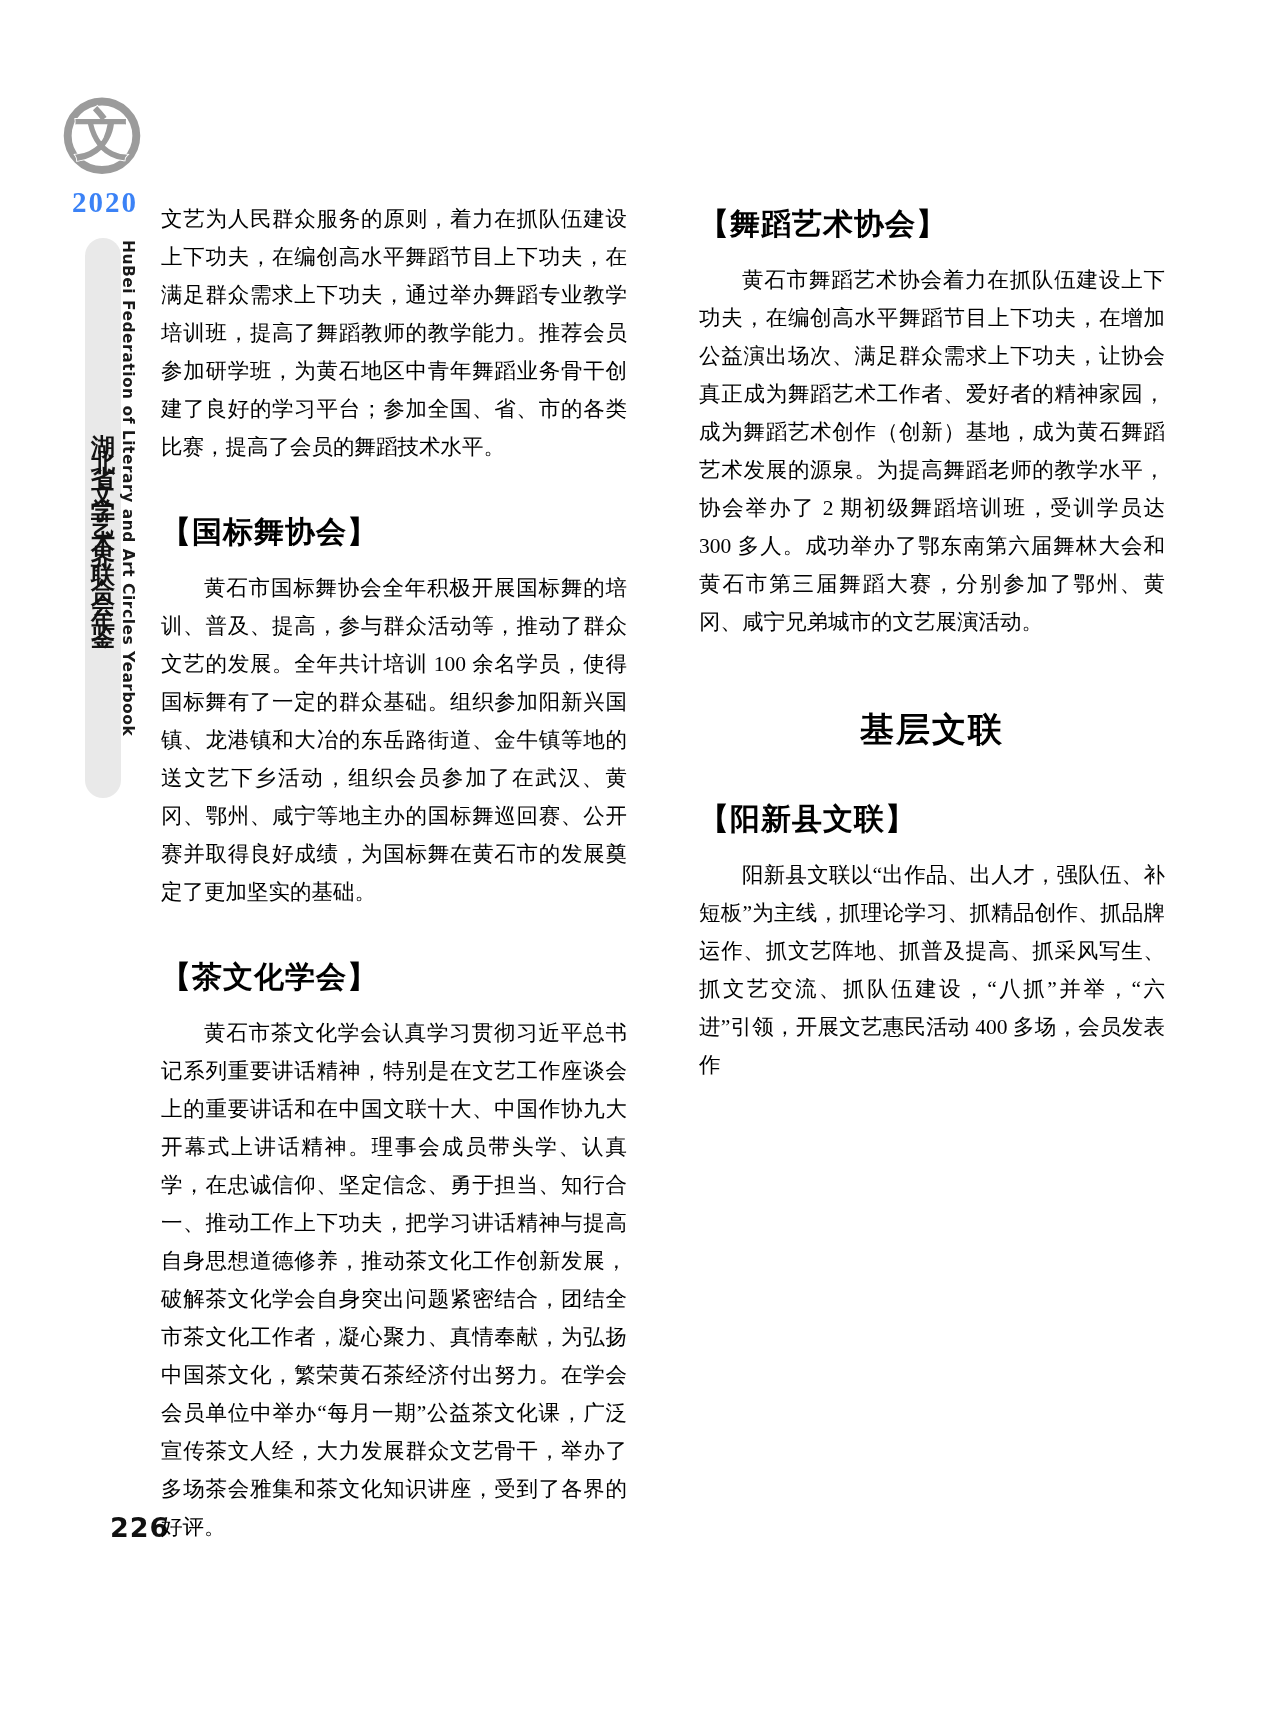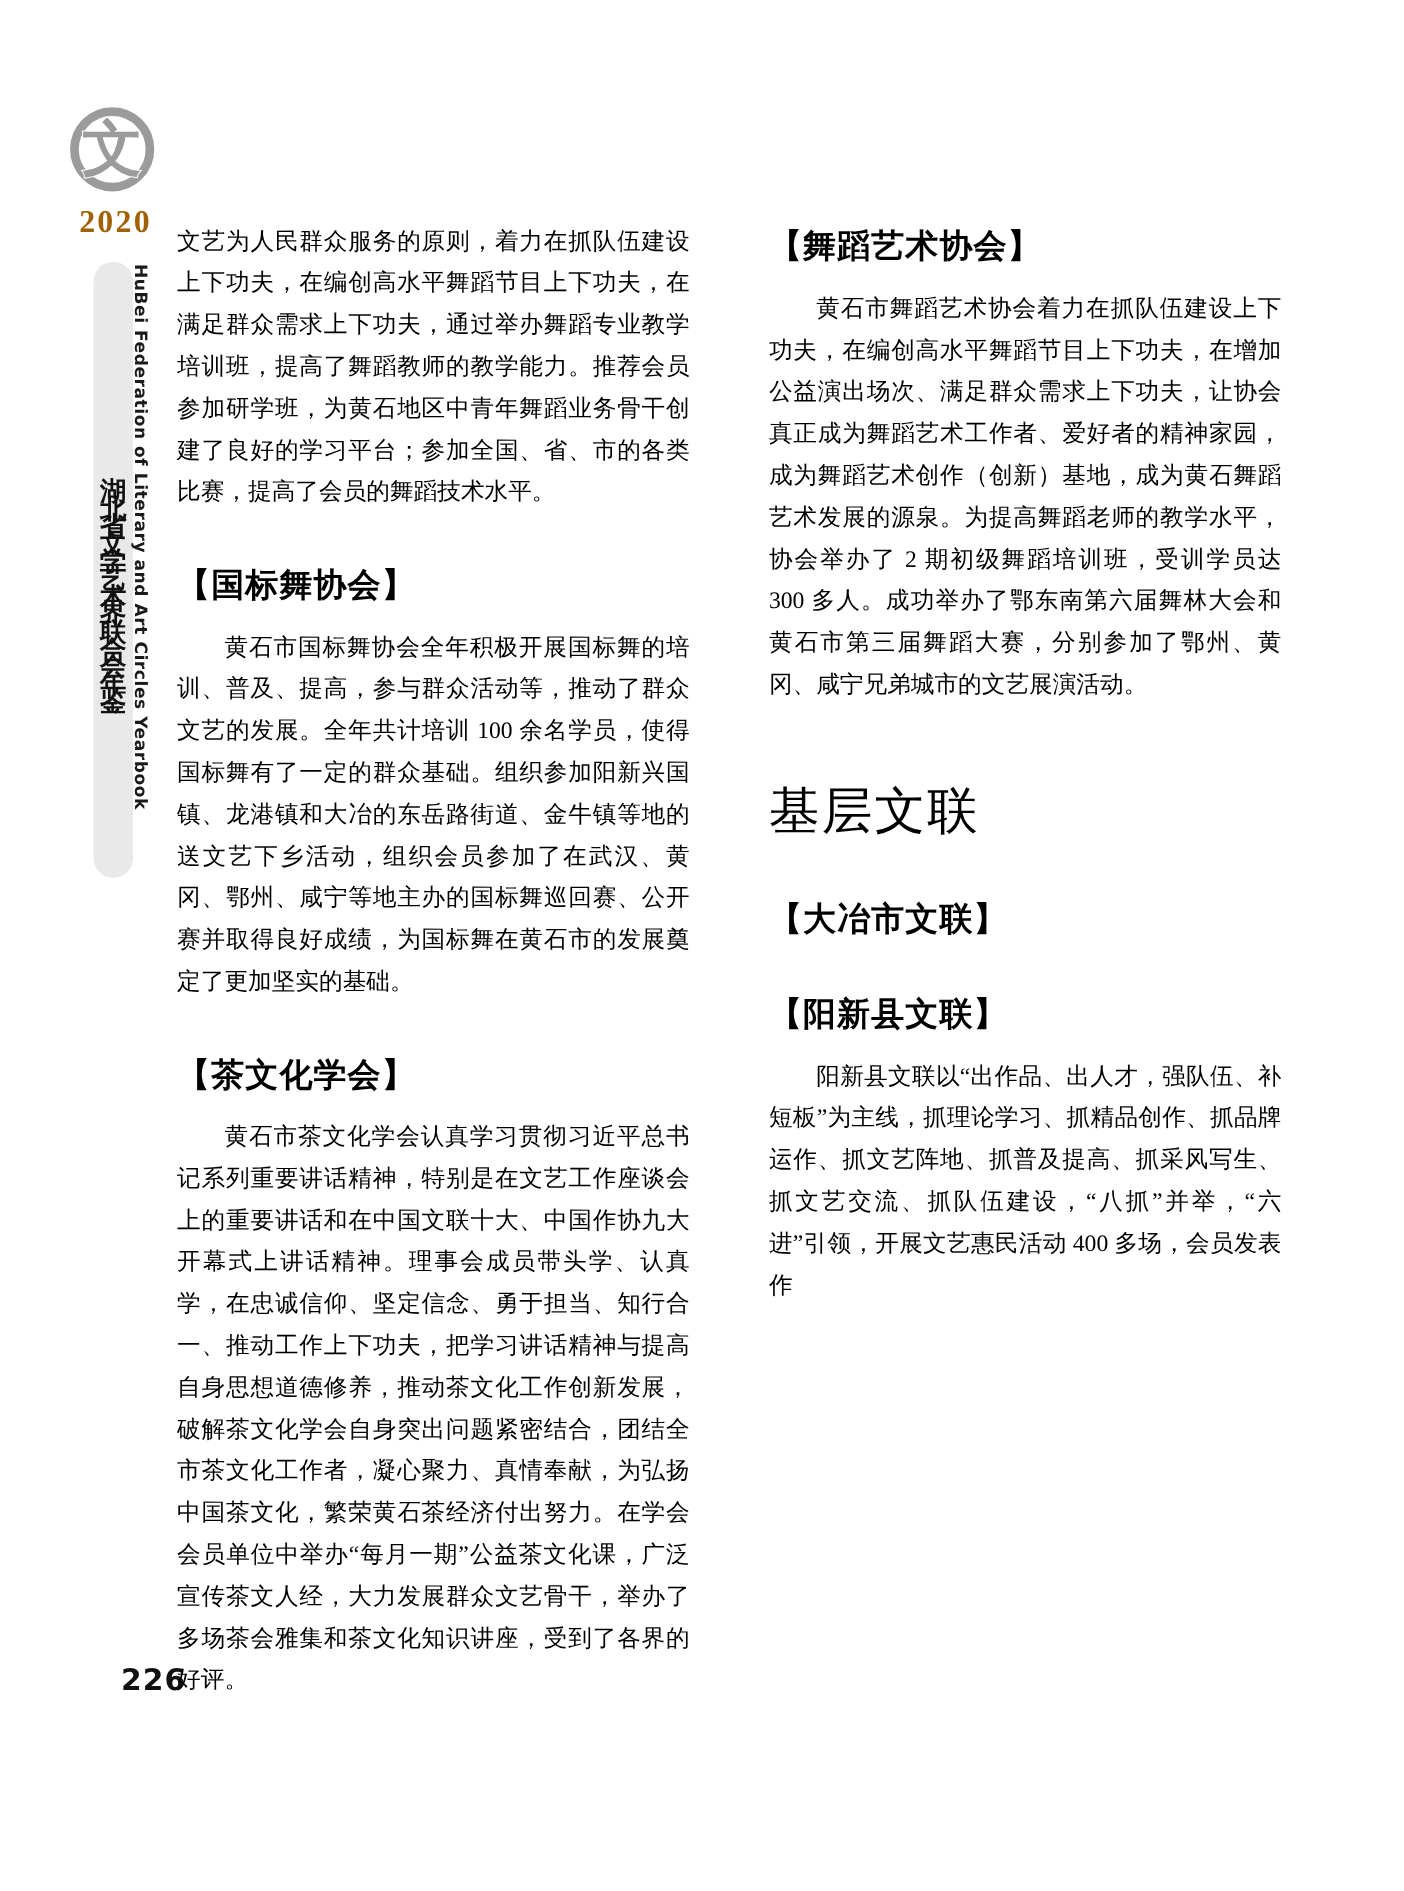--- a/index.html
+++ b/index.html
@@ -10,21 +10,21 @@
   }
   .page { position:absolute; inset:0; background:#fff; }
 
   
   .logo {
     position:absolute; left:58px; top:88px; width:88px; height:92px;
   }
   .year {
     position:absolute; left:72px; top:186px; width:80px;
     font-family:"Liberation Serif","DejaVu Serif",serif;
-    font-weight:bold; font-size:29px; letter-spacing:2px; color:#a16207;
+    font-weight:bold; font-size:29px; letter-spacing:2px; color:#3b82f6;
   }
   .pill {
     position:absolute; left:85px; top:238px; width:36px; height:560px;
     background:#e9e9e9; border-radius:18px;
     display:flex; justify-content:center; align-items:center;
   }
   .pill-text {
     writing-mode:vertical-rl; text-orientation:upright;
     font-family:"DejaVu Sans","Liberation Sans",sans-serif;
     font-weight:bold; font-size:24px; letter-spacing:16px; color:#111;
@@ -60,22 +60,22 @@
 
   h2.heading {
     font-family:"DejaVu Sans","Liberation Sans",sans-serif;
     font-weight:bold; font-size:30px; letter-spacing:1px;
     margin:46px 0 16px 0;
   }
   .col > h2.heading:first-child { margin-top:4px; }
 
   h1.chapter {
     font-family:"DejaVu Sans","Liberation Sans",sans-serif;
-    font-weight:normal; font-size:46px; letter-spacing:2px;
-    text-align:left; margin:66px 0 38px 0;
+    font-weight:bold; font-size:34px; letter-spacing:2px;
+    text-align:center; margin:66px 0 38px 0;
   }
 </style>
 </head>
 <body>
 
 <div class="page">
 
   <div class="logo">
     <svg viewBox="0 0 100 100" width="88" height="92" aria-hidden="true">
       <circle cx="50" cy="52" r="39" fill="none" stroke="#9b9b9b" stroke-width="9"></circle>
@@ -98,19 +98,18 @@
         <p class="body no-indent">文艺为人民群众服务的原则，着力在抓队伍建设上下功夫，在编创高水平舞蹈节目上下功夫，在满足群众需求上下功夫，通过举办舞蹈专业教学培训班，提高了舞蹈教师的教学能力。推荐会员参加研学班，为黄石地区中青年舞蹈业务骨干创建了良好的学习平台；参加全国、省、市的各类比赛，提高了会员的舞蹈技术水平。</p>
         <h2 class="heading">【国标舞协会】</h2>
         <p class="body">黄石市国标舞协会全年积极开展国标舞的培训、普及、提高，参与群众活动等，推动了群众文艺的发展。全年共计培训 100 余名学员，使得国标舞有了一定的群众基础。组织参加阳新兴国镇、龙港镇和大冶的东岳路街道、金牛镇等地的送文艺下乡活动，组织会员参加了在武汉、黄冈、鄂州、咸宁等地主办的国标舞巡回赛、公开赛并取得良好成绩，为国标舞在黄石市的发展奠定了更加坚实的基础。</p>
         <h2 class="heading">【茶文化学会】</h2>
         <p class="body">黄石市茶文化学会认真学习贯彻习近平总书记系列重要讲话精神，特别是在文艺工作座谈会上的重要讲话和在中国文联十大、中国作协九大开幕式上讲话精神。理事会成员带头学、认真学，在忠诚信仰、坚定信念、勇于担当、知行合一、推动工作上下功夫，把学习讲话精神与提高自身思想道德修养，推动茶文化工作创新发展，破解茶文化学会自身突出问题紧密结合，团结全市茶文化工作者，凝心聚力、真情奉献，为弘扬中国茶文化，繁荣黄石茶经济付出努力。在学会会员单位中举办“每月一期”公益茶文化课，广泛宣传茶文人经，大力发展群众文艺骨干，举办了多场茶会雅集和茶文化知识讲座，受到了各界的好评。</p>
       </section>
     <section class="col" id="col-right">
         <h2 class="heading">【舞蹈艺术协会】</h2>
         <p class="body">黄石市舞蹈艺术协会着力在抓队伍建设上下功夫，在编创高水平舞蹈节目上下功夫，在增加公益演出场次、满足群众需求上下功夫，让协会真正成为舞蹈艺术工作者、爱好者的精神家园，成为舞蹈艺术创作（创新）基地，成为黄石舞蹈艺术发展的源泉。为提高舞蹈老师的教学水平，协会举办了 2 期初级舞蹈培训班，受训学员达 300 多人。成功举办了鄂东南第六届舞林大会和黄石市第三届舞蹈大赛，分别参加了鄂州、黄冈、咸宁兄弟城市的文艺展演活动。</p>
         <h1 class="chapter">基层文联</h1>
-        <h2 class="heading">【大冶市文联】</h2>
         <h2 class="heading">【阳新县文联】</h2>
         <p class="body">阳新县文联以“出作品、出人才，强队伍、补短板”为主线，抓理论学习、抓精品创作、抓品牌运作、抓文艺阵地、抓普及提高、抓采风写生、抓文艺交流、抓队伍建设，“八抓”并举，“六进”引领，开展文艺惠民活动 400 多场，会员发表作</p>
       </section>
   </main>
 
 </div>
 
 </body></html>

